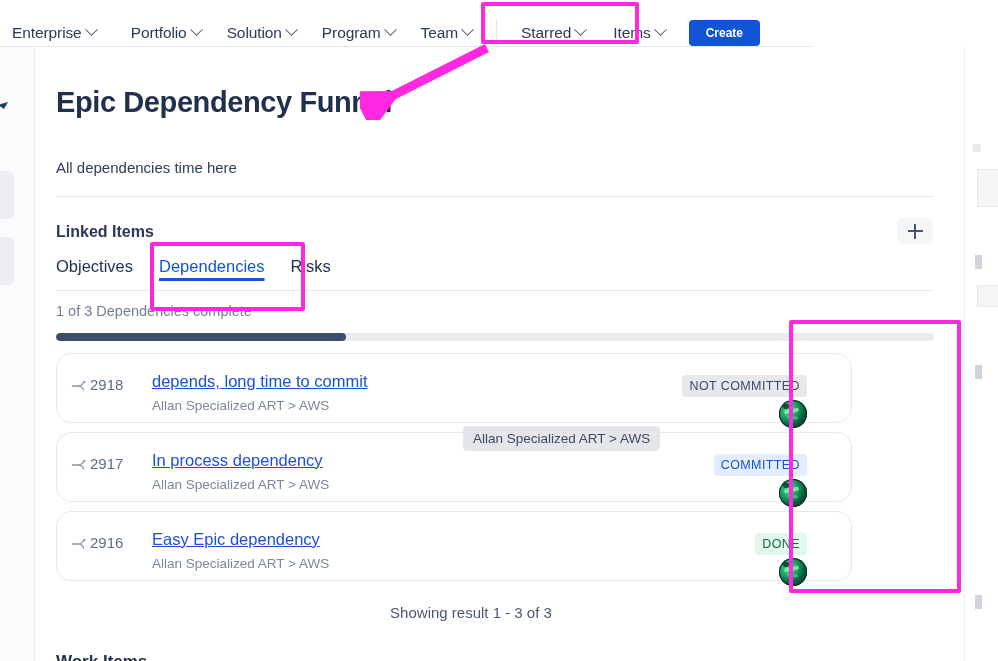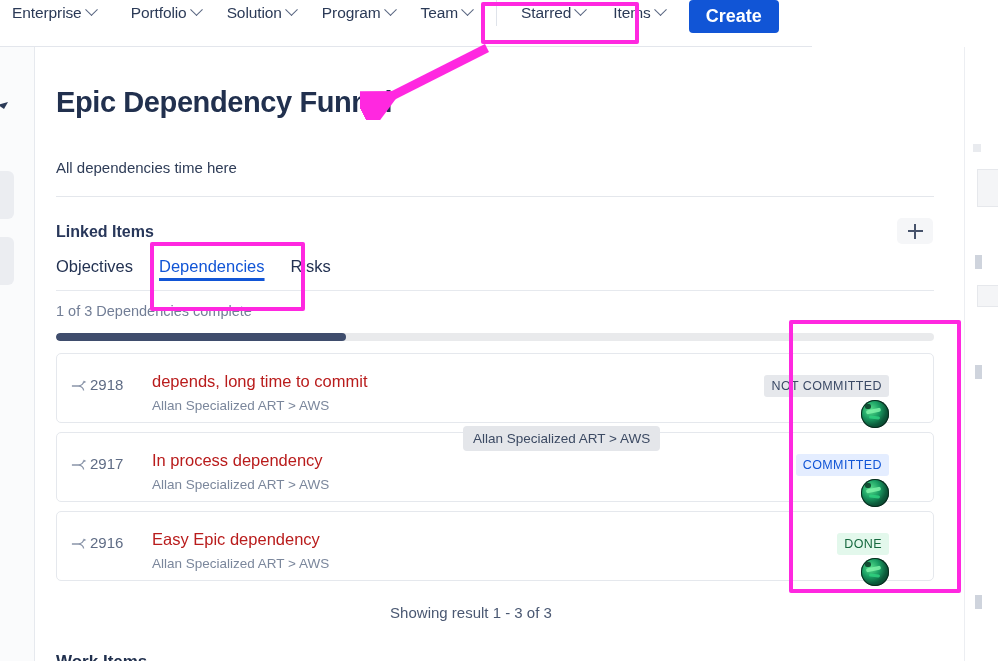--- a/index.html
+++ b/index.html
@@ -9,41 +9,41 @@
     font-family: "Liberation Sans", sans-serif;
     overflow: hidden;
   }
   #app { position: relative; width: 998px; height: 661px; background: #ffffff; }
 
   
   #topnav {
     position: absolute; left: 0; top: 0; width: 812px; height: 47px;
     background: #ffffff;
     border-bottom: 1px solid #e3e6ec;
-    display: flex; align-items: flex-start;
+    display: flex; align-items: flex-end;
   }
   .nav-item {
     display: flex; align-items: center; gap: 5px;
     font-size: 15.5px; color: #2b3a57; font-weight: 400;
     white-space: nowrap; cursor: pointer;
     padding: 4px 2px;
   }
   .nav-item .lbl { letter-spacing: -0.1px; }
   .caret {
     display: inline-block; width: 9px; height: 9px;
     border-right: 1.6px solid #5a6782; border-bottom: 1.6px solid #5a6782;
     transform: rotate(45deg) translate(-2px,-2px);
     margin-bottom: 2px;
   }
   .nav-sep {
     width: 1px; height: 26px; background: #dfe3ea;
   }
   .create-btn {
     background: #1155d6; color: #ffffff;
-    font-size: 18px; font-weight: 700;
+    font-size: 12px; font-weight: 700;
     border-radius: 4px; border: none;
     padding: 6px 17px; cursor: pointer;
     font-family: "Liberation Sans", sans-serif;
   }
 
   
   #left-rail {
     position: absolute; left: 0; top: 47px; width: 35px; height: 614px;
     background: #fafbfc; border-right: 1px solid #e6e9ee;
   }
@@ -123,34 +123,34 @@
 
   
   .progress-track {
     position: absolute; left: 20px; top: 285px; width: 878px; height: 8px;
     background: #e9eaec; border-radius: 4px; overflow: hidden;
   }
   .progress-fill { height: 8px; background: #414e६e; background: #3f4d6d; border-radius: 4px; }
 
   
   .dep-row {
-    position: absolute; left: 20px; width: 878px; height: 70px;
-    background: #ffffff; border: 1px solid #e5e8ed; border-radius: 5px;
+    position: absolute; left: 20px; width: 796px; height: 70px;
+    background: #ffffff; border: 1px solid #e5e8ed; border-radius: 15px;
   }
   .dep-icon {
     position: absolute; left: 14px; top: 25px; width: 18px; height: 14px;
     color: #7b879c;
   }
   .dep-id {
     position: absolute; left: 33px; top: 22px;
     font-size: 15px; color: #5f6c85;
   }
   .dep-title {
     position: absolute; left: 95px; top: 18px;
-    font-size: 16.5px; color: #b91c1c;
+    font-size: 16.5px; color: #1d4ed8; text-decoration: underline;
   }
   .dep-sub {
     position: absolute; left: 95px; top: 44px;
     font-size: 13.5px; color: #7b879c;
   }
   .badge {
     position: absolute; top: 21px;
     font-size: 12.5px; font-weight: 400; letter-spacing: 0.4px;
     padding: 4px 7px; border-radius: 3px;
   }

